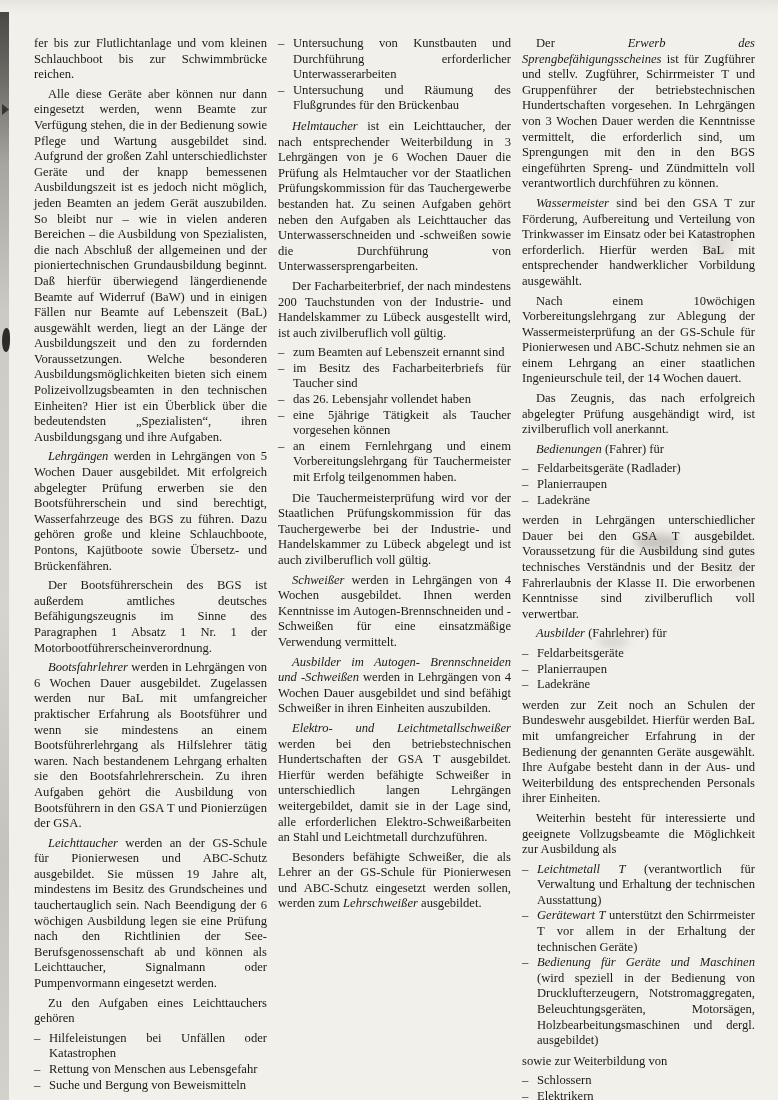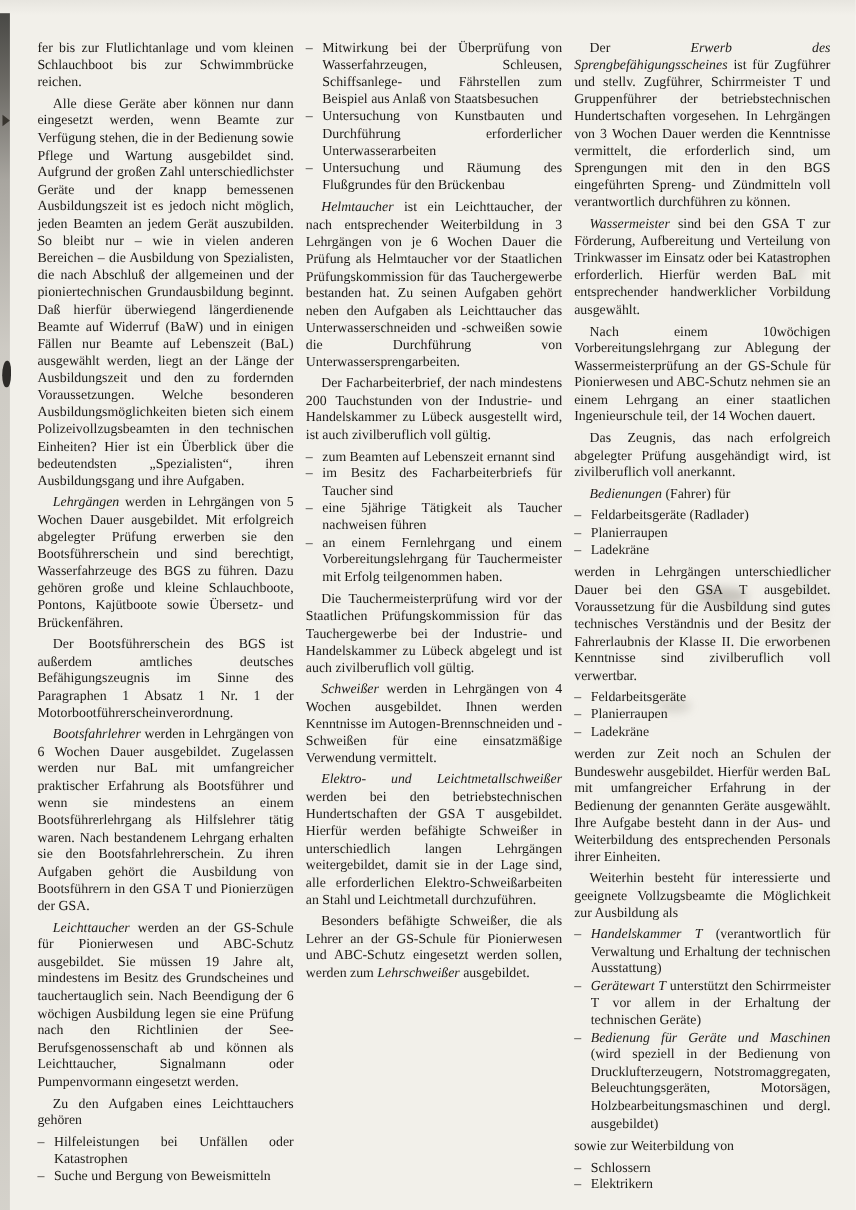--- a/index.html
+++ b/index.html
@@ -65,65 +65,68 @@
     <div class="col">
       <p class="para noindent"><span>fer bis zur Flutlichtanlage und vom kleinen Schlauchboot bis zur Schwimmbrücke reichen.</span></p>
       <p class="para"><span>Alle diese Geräte aber können nur dann eingesetzt werden, wenn Beamte zur Verfügung stehen, die in der Bedienung sowie Pflege und Wartung ausgebildet sind. Aufgrund der großen Zahl unterschiedlichster Geräte und der knapp bemessenen Ausbildungszeit ist es jedoch nicht möglich, jeden Beamten an jedem Gerät auszubilden. So bleibt nur – wie in vielen anderen Bereichen – die Ausbildung von Spezialisten, die nach Abschluß der allgemeinen und der pioniertechnischen Grundausbildung beginnt. Daß hierfür überwiegend längerdienende Beamte auf Widerruf (BaW) und in einigen Fällen nur Beamte auf Lebenszeit (BaL) ausgewählt werden, liegt an der Länge der Ausbildungszeit und den zu fordernden Voraussetzungen. Welche besonderen Ausbildungsmöglichkeiten bieten sich einem Polizeivollzugsbeamten in den technischen Einheiten? Hier ist ein Überblick über die bedeutendsten „Spezialisten“, ihren Ausbildungsgang und ihre Aufgaben.</span></p>
       <p class="para"><em class="lead">Lehrgängen</em><span> werden in Lehrgängen von 5 Wochen Dauer ausgebildet. Mit erfolgreich abgelegter Prüfung erwerben sie den Bootsführerschein und sind berechtigt, Wasserfahrzeuge des BGS zu führen. Dazu gehören große und kleine Schlauchboote, Pontons, Kajütboote sowie Übersetz- und Brückenfähren.</span></p>
       <p class="para"><span>Der Bootsführerschein des BGS ist außerdem amtliches deutsches Befähigungszeugnis im Sinne des Paragraphen 1 Absatz 1 Nr. 1 der Motorbootführerscheinverordnung.</span></p>
       <p class="para"><em class="lead">Bootsfahrlehrer</em><span> werden in Lehrgängen von 6 Wochen Dauer ausgebildet. Zugelassen werden nur BaL mit umfangreicher praktischer Erfahrung als Bootsführer und wenn sie mindestens an einem Bootsführerlehrgang als Hilfslehrer tätig waren. Nach bestandenem Lehrgang erhalten sie den Bootsfahrlehrerschein. Zu ihren Aufgaben gehört die Ausbildung von Bootsführern in den GSA T und Pionierzügen der GSA.</span></p>
       <p class="para"><em class="lead">Leichttaucher</em><span> werden an der GS-Schule für Pionierwesen und ABC-Schutz ausgebildet. Sie müssen 19 Jahre alt, mindestens im Besitz des Grundscheines und tauchertauglich sein. Nach Beendigung der 6 wöchigen Ausbildung legen sie eine Prüfung nach den Richtlinien der See-Berufsgenossenschaft ab und können als Leichttaucher, Signalmann oder Pumpenvormann eingesetzt werden.</span></p>
       <p class="para"><span>Zu den Aufgaben eines Leichttauchers gehören</span></p>
       <ul class="dash-list">
         <li>Hilfeleistungen bei Unfällen oder Katastrophen</li>
+        <li>Rettung von Menschen aus Lebensgefahr</li>
         <li>Suche und Bergung von Beweismitteln</li>
       </ul>
     </div>
 
     <div class="col">
       <ul class="dash-list" style="margin-top:0;">
-        <li>Mitwirkung bei der Überprüfung von Wasserfahrzeugen, Schleusen, Schiffsanlege- und Fährstellen zum Beispiel aus Anlaß von Staatsbesuchen</li>
         <li>Untersuchung von Kunstbauten und Durchführung erforderlicher Unterwasserarbeiten</li>
         <li>Untersuchung und Räumung des Flußgrundes für den Brückenbau</li>
       </ul>
       <p class="para"><em class="lead">Helmtaucher</em><span> ist ein Leichttaucher, der nach entsprechender Weiterbildung in 3 Lehrgängen von je 6 Wochen Dauer die Prüfung als Helmtaucher vor der Staatlichen Prüfungskommission für das Tauchergewerbe bestanden hat. Zu seinen Aufgaben gehört neben den Aufgaben als Leichttaucher das Unterwasserschneiden und -schweißen sowie die Durchführung von Unterwassersprengarbeiten.</span></p>
       <p class="para"><span>Der Facharbeiterbrief, der nach mindestens 200 Tauchstunden von der Industrie- und Handelskammer zu Lübeck ausgestellt wird, ist auch zivilberuflich voll gültig.</span></p>
       <ul class="dash-list">
         <li>zum Beamten auf Lebenszeit ernannt sind</li>
         <li>im Besitz des Facharbeiterbriefs für Taucher sind</li>
-        <li>eine 5jährige Tätigkeit als Taucher nachweisen führen</li>
+        <li>das 26. Lebensjahr vollendet haben</li>
+        <li>eine 5jährige Tätigkeit als Taucher vorgesehen können</li>
         <li>an einem Fernlehrgang und einem Vorbereitungslehrgang für Tauchermeister mit Erfolg teilgenommen haben.</li>
       </ul>
       <p class="para"><span>Die Tauchermeisterprüfung wird vor der Staatlichen Prüfungskommission für das Tauchergewerbe bei der Industrie- und Handelskammer zu Lübeck abgelegt und ist auch zivilberuflich voll gültig.</span></p>
       <p class="para"><em class="lead">Schweißer</em><span> werden in Lehrgängen von 4 Wochen ausgebildet. Ihnen werden Kenntnisse im Autogen-Brennschneiden und -Schweißen für eine einsatzmäßige Verwendung vermittelt.</span></p>
+      <p class="para"><em class="lead">Ausbilder im Autogen- Brennschneiden und -Schweißen</em><span> werden in Lehrgängen von 4 Wochen Dauer ausgebildet und sind befähigt Schweißer in ihren Einheiten auszubilden.</span></p>
       <p class="para"><em class="lead">Elektro- und Leichtmetallschweißer</em><span> werden bei den betriebstechnischen Hundertschaften der GSA T ausgebildet. Hierfür werden befähigte Schweißer in unterschiedlich langen Lehrgängen weitergebildet, damit sie in der Lage sind, alle erforderlichen Elektro-Schweißarbeiten an Stahl und Leichtmetall durchzuführen.</span></p>
       <p class="para"><span>Besonders befähigte Schweißer, die als Lehrer an der GS-Schule für Pionierwesen und ABC-Schutz eingesetzt werden sollen, werden zum </span><em>Lehrschweißer</em><span> ausgebildet.</span></p>
     </div>
 
     <div class="col">
       <p class="para"><span>Der </span><em class="lead">Erwerb des Sprengbefähigungsscheines</em><span> ist für Zugführer und stellv. Zugführer, Schirrmeister T und Gruppenführer der betriebstechnischen Hundertschaften vorgesehen. In Lehrgängen von 3 Wochen Dauer werden die Kenntnisse vermittelt, die erforderlich sind, um Sprengungen mit den in den BGS eingeführten Spreng- und Zündmitteln voll verantwortlich durchführen zu können.</span></p>
       <p class="para"><em class="lead">Wassermeister</em><span> sind bei den GSA T zur Förderung, Aufbereitung und Verteilung von Trinkwasser im Einsatz oder bei Katastrophen erforderlich. Hierfür werden BaL mit entsprechender handwerklicher Vorbildung ausgewählt.</span></p>
       <p class="para"><span>Nach einem 10wöchigen Vorbereitungslehrgang zur Ablegung der Wassermeisterprüfung an der GS-Schule für Pionierwesen und ABC-Schutz nehmen sie an einem Lehrgang an einer staatlichen Ingenieurschule teil, der 14 Wochen dauert.</span></p>
       <p class="para"><span>Das Zeugnis, das nach erfolgreich abgelegter Prüfung ausgehändigt wird, ist zivilberuflich voll anerkannt.</span></p>
       <p class="para"><em class="lead">Bedienungen</em><span> (Fahrer) für</span></p>
       <ul class="dash-list">
         <li>Feldarbeitsgeräte (Radlader)</li>
         <li>Planierraupen</li>
         <li>Ladekräne</li>
       </ul>
       <p class="para noindent"><span>werden in Lehrgängen unterschiedlicher Dauer bei den GSA T ausgebildet. Voraussetzung für die Ausbildung sind gutes technisches Verständnis und der Besitz der Fahrerlaubnis der Klasse II. Die erworbenen Kenntnisse sind zivilberuflich voll verwertbar.</span></p>
+      <p class="para"><em class="lead">Ausbilder</em><span> (Fahrlehrer) für</span></p>
       <ul class="dash-list">
         <li>Feldarbeitsgeräte</li>
         <li>Planierraupen</li>
         <li>Ladekräne</li>
       </ul>
       <p class="para noindent"><span>werden zur Zeit noch an Schulen der Bundeswehr ausgebildet. Hierfür werden BaL mit umfangreicher Erfahrung in der Bedienung der genannten Geräte ausgewählt. Ihre Aufgabe besteht dann in der Aus- und Weiterbildung des entsprechenden Personals ihrer Einheiten.</span></p>
       <p class="para"><span>Weiterhin besteht für interessierte und geeignete Vollzugsbeamte die Möglichkeit zur Ausbildung als</span></p>
       <ul class="dash-list">
-        <li><em class="lead">Handelskammer T</em><span> (verantwortlich für Verwaltung und Erhaltung der technischen Ausstattung)</span></li>
+        <li><em class="lead">Leichtmetall T</em><span> (verantwortlich für Verwaltung und Erhaltung der technischen Ausstattung)</span></li>
         <li><em class="lead">Gerätewart T</em><span> unterstützt den Schirrmeister T vor allem in der Erhaltung der technischen Geräte)</span></li>
         <li><em class="lead">Bedienung für Geräte und Maschinen</em><span> (wird speziell in der Bedienung von Drucklufterzeugern, Notstromaggregaten, Beleuchtungsgeräten, Motorsägen, Holzbearbeitungsmaschinen und dergl. ausgebildet)</span></li>
       </ul>
       <p class="para noindent"><span>sowie zur Weiterbildung von</span></p>
       <ul class="dash-list">
         <li>Schlossern</li>
         <li>Elektrikern</li>
 
       </ul>
 

